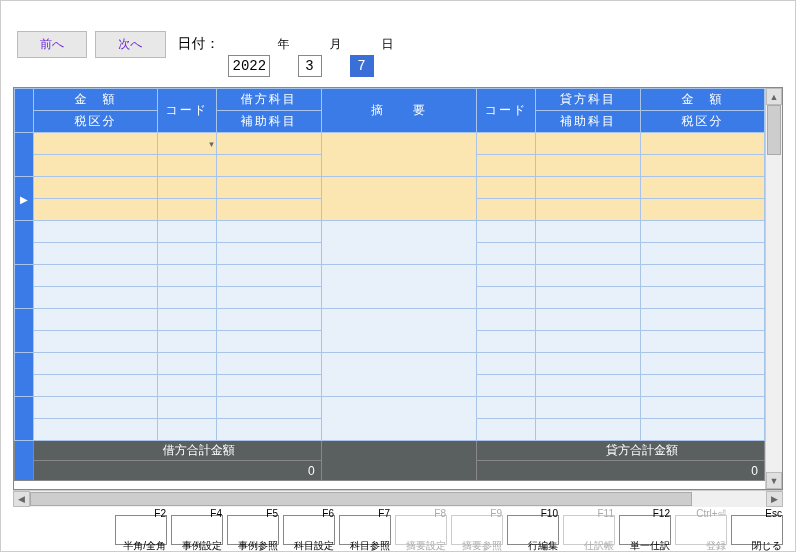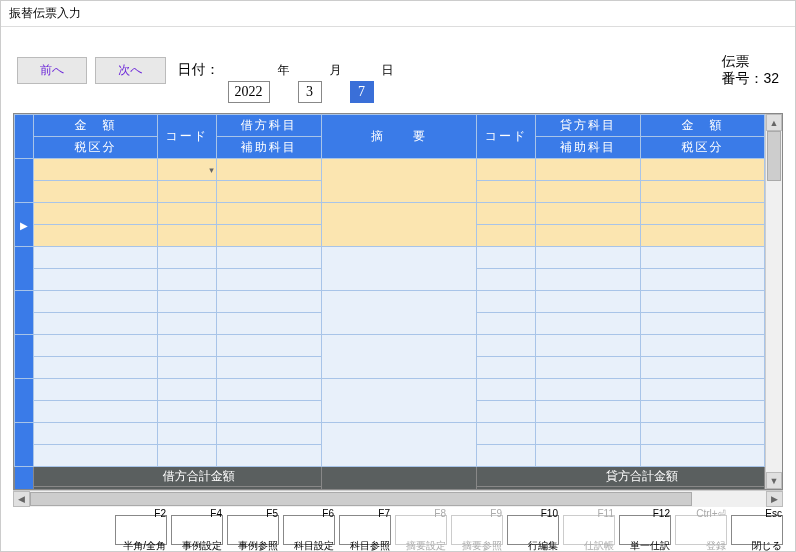--- a/index.html
+++ b/index.html
@@ -37,21 +37,21 @@
   padding: 4px 22px;
   font-size: 12px;
   cursor: pointer;
 }
 .date-label { margin-left: 4px; font-size: 14px; }
 .date-input {
   border: 1px solid #888;
   padding: 2px 4px;
   font-size: 14px;
   text-align: center;
-  font-family: Liberation Serif, serif;
+  font-family: Liberation Mono, monospace;
   margin-top: 44px;
 }
 .date-year { width: 42px; }
 .date-month { width: 24px; }
 .date-day {
   width: 24px;
   background: #3a6fd8;
   color: #fff;
   border: 1px solid #3a6fd8;
 }
@@ -198,36 +198,31 @@
   font-family: inherit;
 }
 .fkey.disabled { color: #aaa; border-color: #ccc; }
 .fkey .top { font-size: 10px; }
 .fkey .bot { font-size: 10px; margin-top: 20px; }
 </style>
 </head>
 <body>
 
 <div class="window">
-  <div class="titlebar">振替伝票入力</div>
 
   <div class="toolbar">
     <button class="nav-btn">前へ</button>
     <button class="nav-btn">次へ</button>
     <span class="date-label">日付：</span>
     <input class="date-input date-year" value="2022" style="">
     <span>年</span>
     <input class="date-input date-month" value="3" style="">
     <span>月</span>
     <input class="date-input date-day" value="7" style="">
     <span>日</span>
-    <div class="voucher-no">
-      <div><span>伝票</span></div>
-      <div><span>番号：</span><span>32</span></div>
-    </div>
   </div>
 
   <div class="grid-container">
     <div class="grid-scroll">
       <div class="grid-main">
         <table>
           <colgroup>
             <col class="col-marker">
               <col class="col-amount">
               <col class="col-code">

